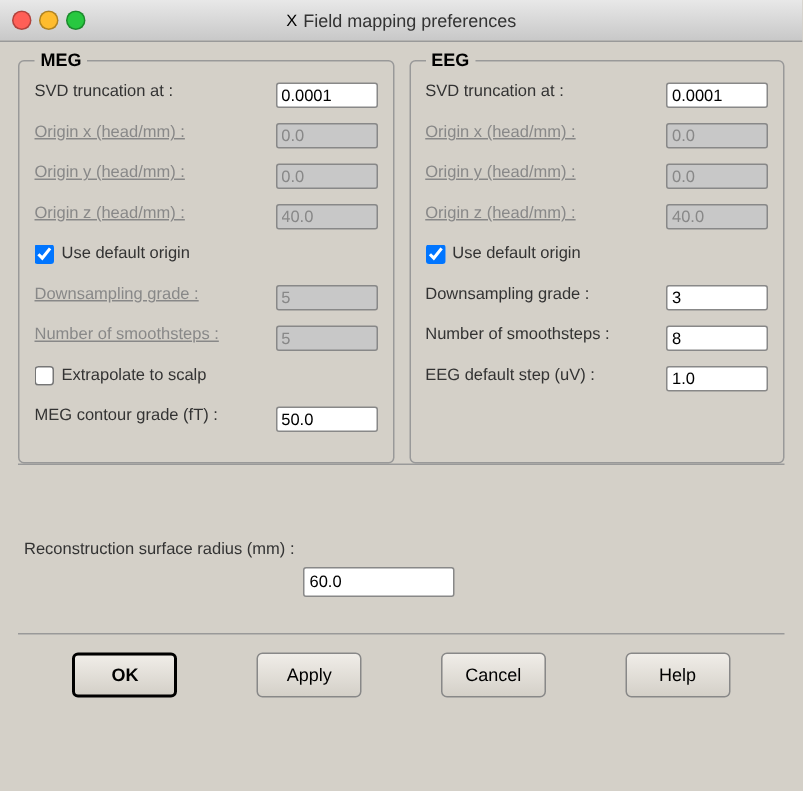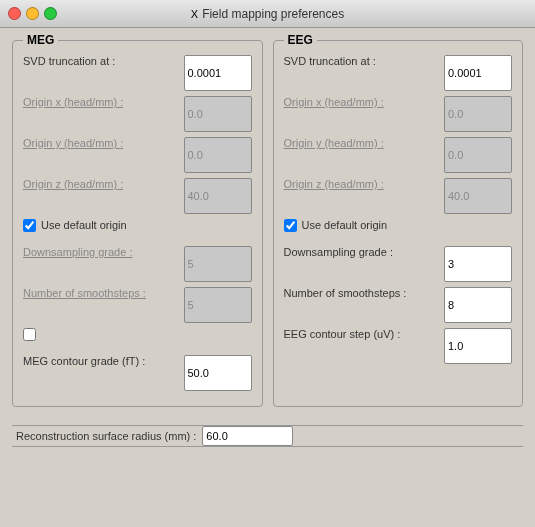--- a/index.html
+++ b/index.html
@@ -45,21 +45,21 @@
       color: #333;
     }
     .title-icon {
       margin-right: 4px;
       font-size: 11px;
     }
     .main-content {
       padding: 12px;
       display: flex;
       flex-direction: column;
-      gap: 18px;
+      gap: 0;
     }
     .panels-row {
       display: flex;
       gap: 10px;
     }
     .panel {
       flex: 1;
       border: 1px solid #999;
       border-radius: 4px;
       padding: 14px 10px 10px 10px;
@@ -87,21 +87,21 @@
       flex: 1;
       padding-right: 4px;
       white-space: nowrap;
     }
     .field-label.disabled {
       color: #888;
       text-decoration: underline;
     }
     .field-input {
       width: 68px;
-      height: 36px;
+      height: 17px;
       border: 1px solid #888;
       background: #fff;
       font-size: 11px;
       padding: 1px 3px;
       border-radius: 2px;
     }
     .field-input.disabled {
       background: #c8c8c8;
       color: #888;
     }
@@ -118,37 +118,38 @@
     }
     .checkbox-label {
       font-size: 11px;
       color: #333;
     }
     .recon-row {
       display: flex;
       align-items: center;
       border-top: 1px solid #999;
       border-bottom: 1px solid #999;
-      padding: 0 4px;
+      padding: 24px 4px;
       background: #d4d0c8;
     }
     .recon-label {
       font-size: 11px;
       color: #333;
       margin-right: 6px;
       white-space: nowrap;
     }
     .recon-input {
-      width: 91px;
+      width: 101px;
       height: 20px;
       border: 1px solid #888;
       background: #fff;
       font-size: 11px;
       padding: 1px 3px;
       border-radius: 2px;
+      margin-top: 44px;
     }
     .button-row {
       display: flex;
       justify-content: space-around;
       align-items: center;
       padding: 12px 10px;
     }
     .btn {
       min-width: 70px;
       height: 30px;
@@ -215,20 +216,21 @@
         <input class="field-input disabled" type="text" disabled="" value="5" style="">
       </div>
 
       <div class="field-row">
         <span class="field-label disabled">Number of smoothsteps :</span>
         <input class="field-input disabled" type="text" disabled="" value="5" style="">
       </div>
 
       <div class="checkbox-row">
         <input type="checkbox" style="">
+        <span class="checkbox-label">Extrapolate to scalp</span>
       </div>
 
       <div class="field-row">
         <span class="field-label">MEG contour grade (fT) :</span>
         <input class="field-input" type="text" value="50.0" style="">
       </div>
     </div>
 
     <div class="panel">
       <span class="panel-label">EEG</span>
@@ -262,26 +264,32 @@
         <span class="field-label">Downsampling grade :</span>
         <input class="field-input" type="text" value="3" style="">
       </div>
 
       <div class="field-row">
         <span class="field-label">Number of smoothsteps :</span>
         <input class="field-input" type="text" value="8" style="">
       </div>
 
       <div class="field-row">
-        <span class="field-label">EEG contour step (uV) :</span>
+        <span class="field-label">EEG default step (uV) :</span>
         <input class="field-input" type="text" value="1.0" style="">
       </div>
     </div>
 
   </div>
 
   <div class="recon-row">
     <span class="recon-label">Reconstruction surface radius (mm) :</span>
     <input class="recon-input" type="text" value="60.0" style="">
   </div>
 
+  <div class="button-row">
+    <button class="btn ok-btn">OK</button>
+    <button class="btn">Apply</button>
+    <button class="btn">Cancel</button>
+    <button class="btn">Help</button>
+  </div>
 
 </div>
 
 </body></html>

